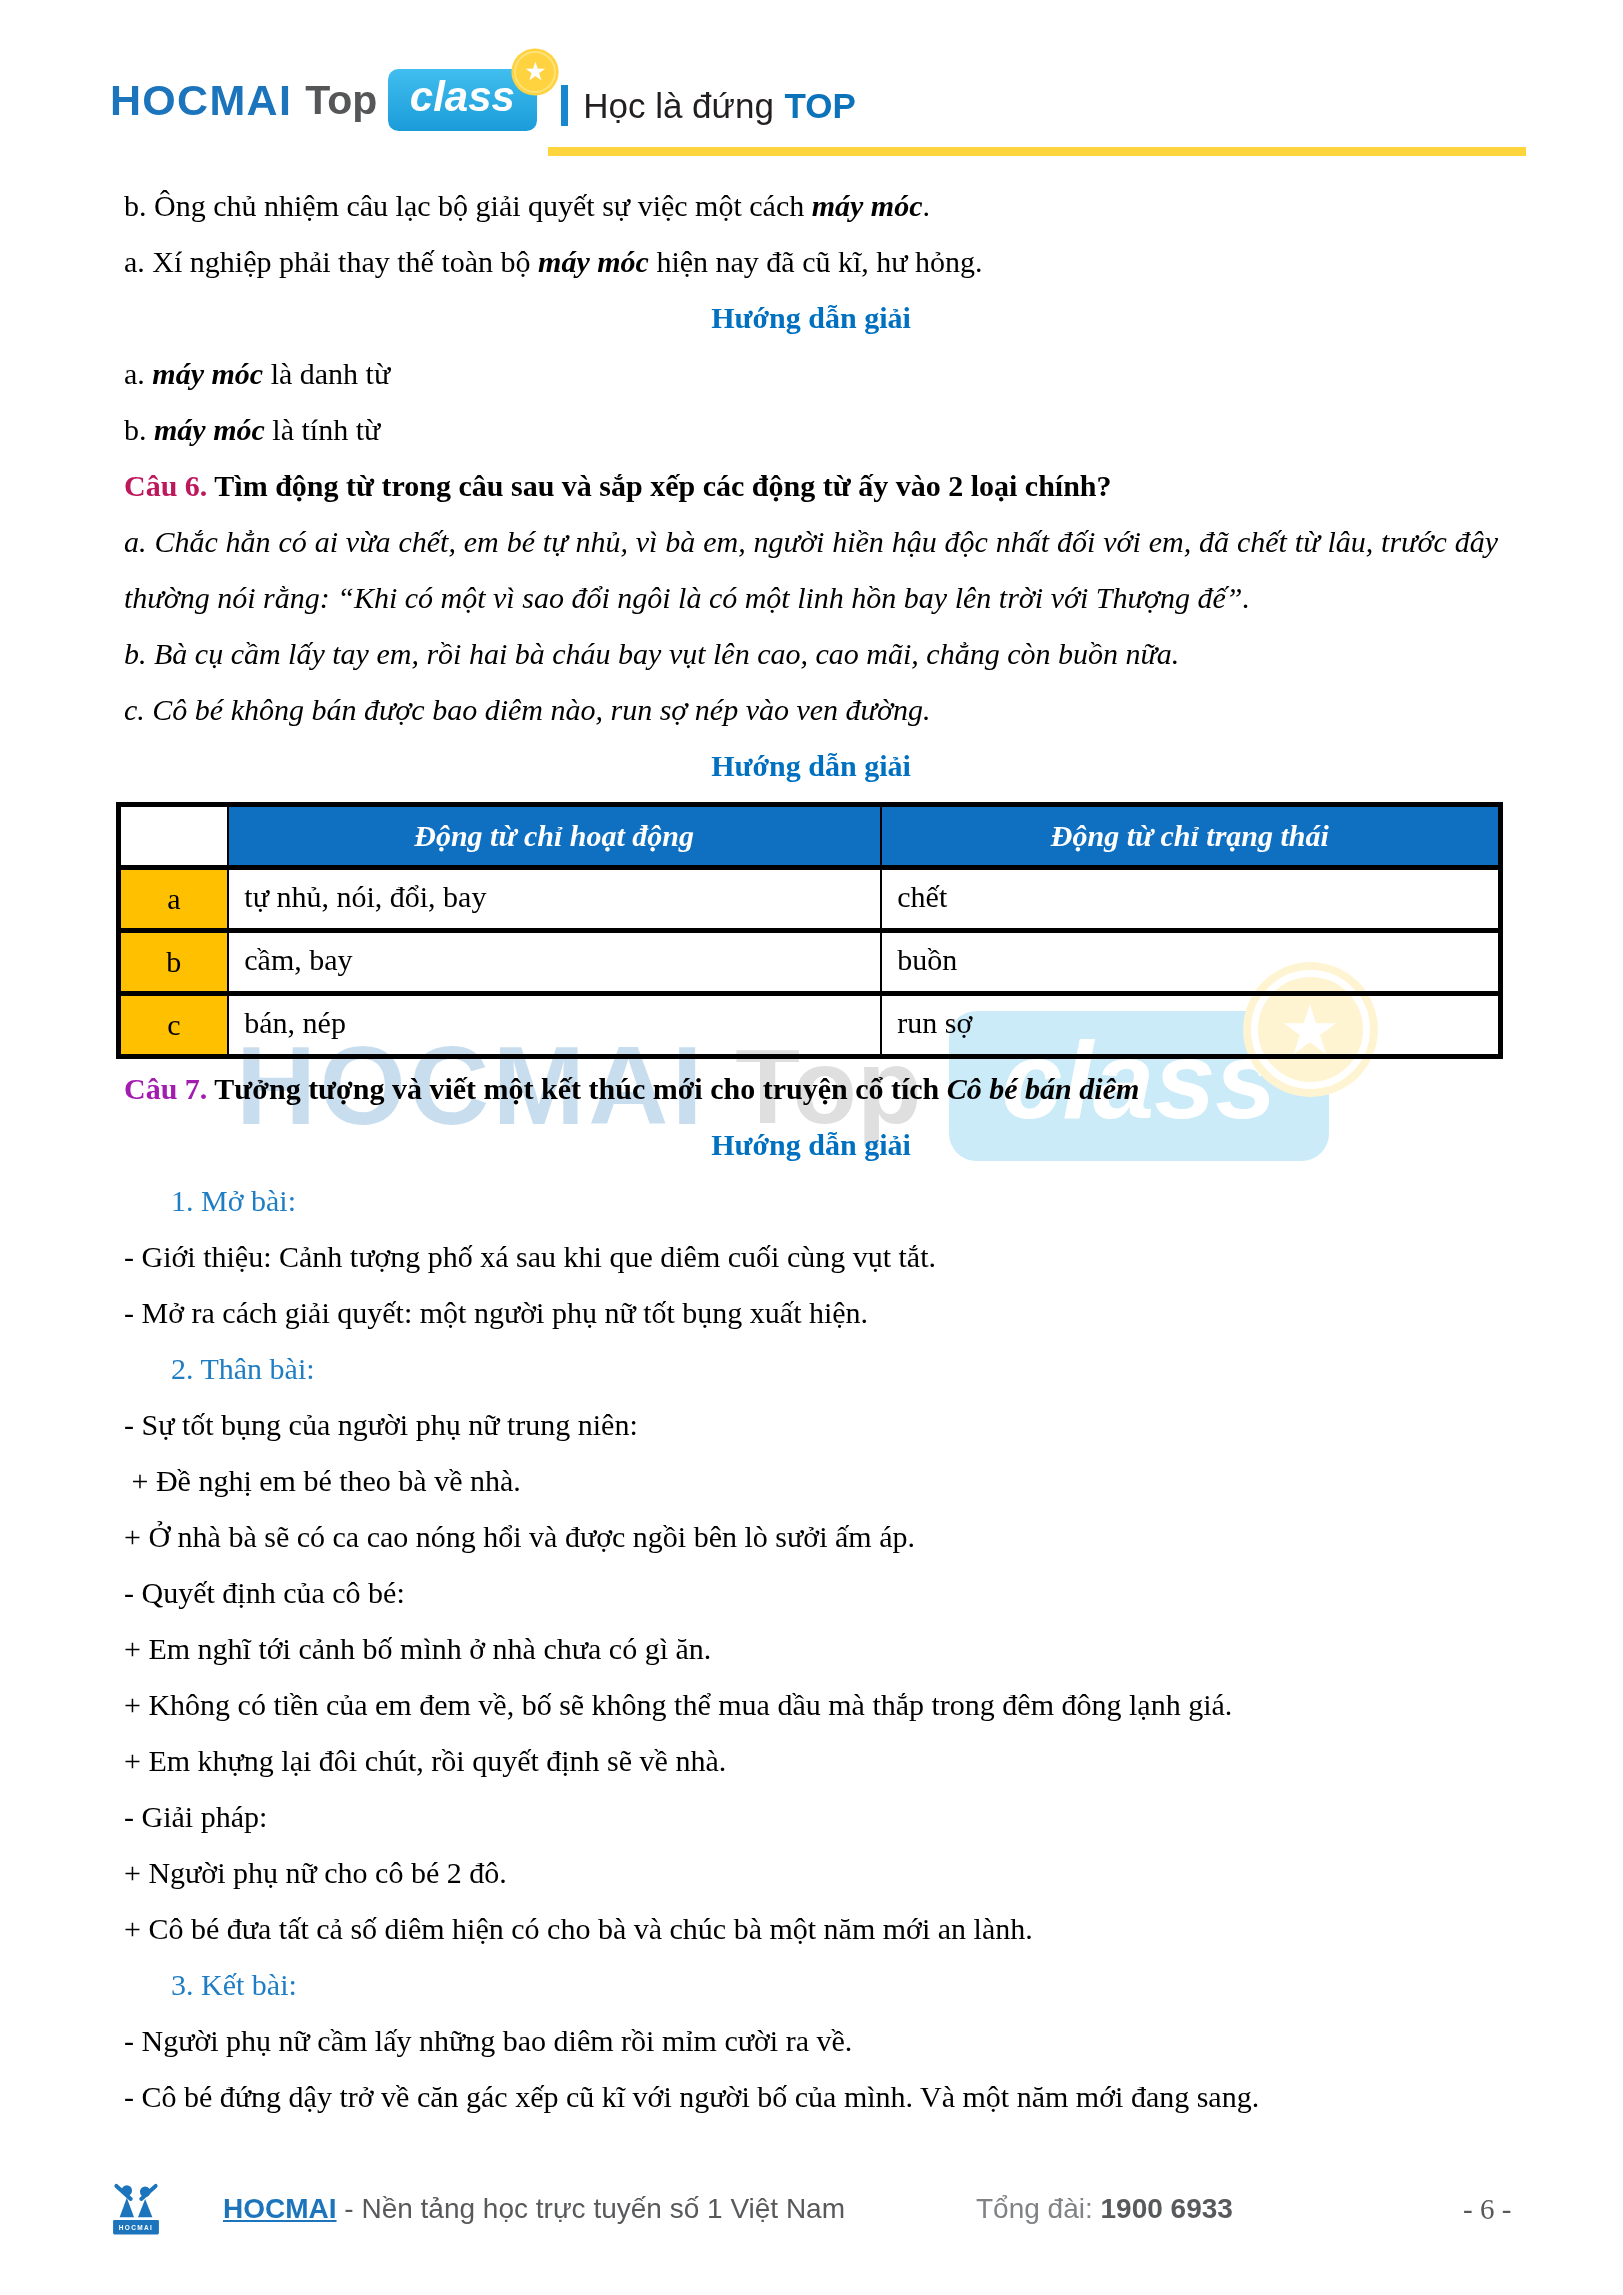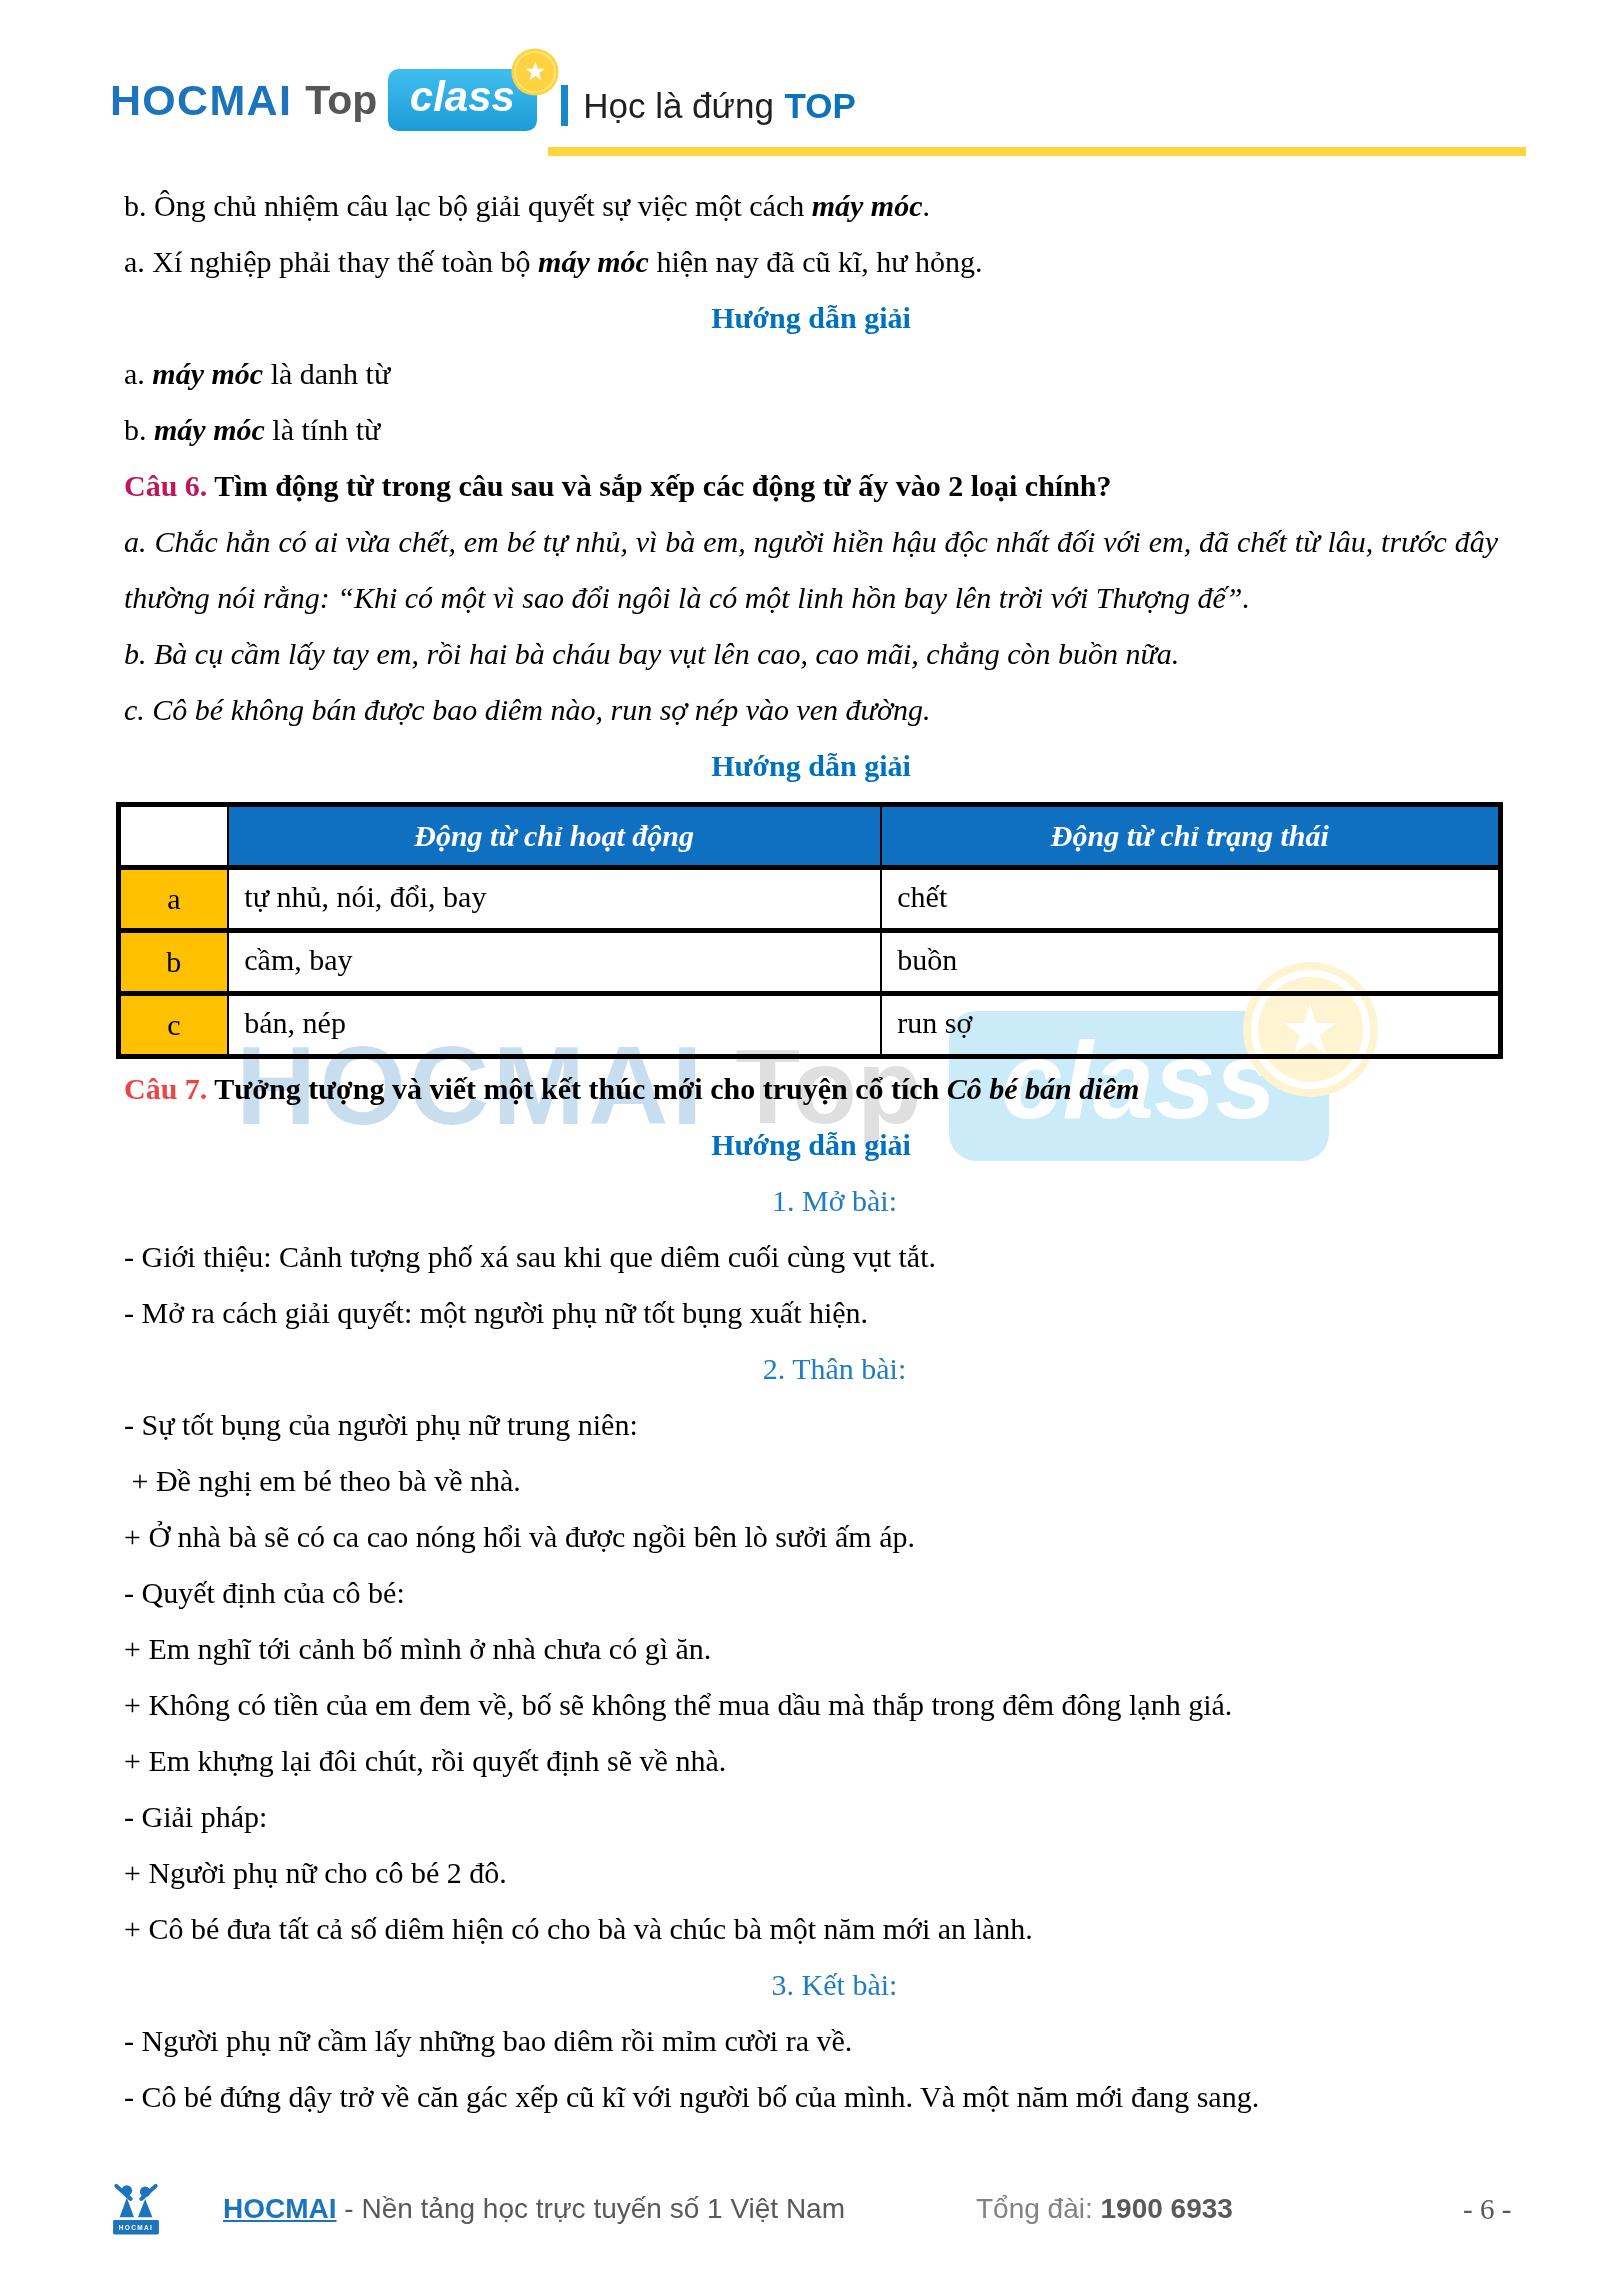--- a/index.html
+++ b/index.html
@@ -36,21 +36,21 @@
   .wm-star{position:absolute;top:-41px;right:-41px;width:105px;height:105px;background:#FFD23F;
            border-radius:50%;border:7.9px solid #fff;box-shadow:0 0 0 7.9px #FFD23F;
            display:flex;align-items:center;justify-content:center;color:#fff;
            font-size:60px;font-style:normal;}
 
   
   .doc{position:absolute;left:124px;top:178px;width:1374px;z-index:2;
        font-size:30px;line-height:56px;}
   .doc p{margin:0;text-align:justify;}
   .doc p.heading{text-align:center;font-weight:bold;color:#0070C0;}
-  .doc p.section{color:#1F7DC4;text-align:center;margin-left:47px;}
+  .doc p.section{color:#1F7DC4;text-align:left;margin-left:47px;}
   .r-b{font-weight:bold;}
   .r-i{font-style:italic;}
 
   
   .answers-table{border-collapse:collapse;width:1382px;margin:7.9px 0 2.6px -7.9px;
                  table-layout:fixed;border:5.2px solid #000;font-size:30px;}
   .answers-table th,.answers-table td{border:2.6px solid #000;
                  border-top-width:5.2px;border-bottom-width:5.2px;}
   .answers-table thead th{height:50px;background:#0F6FC1;color:#ffffff;
                  font-style:italic;font-weight:bold;text-align:center;}
@@ -135,21 +135,21 @@
           <td>cầm, bay</td>
           <td>buồn</td>
         </tr>
         <tr>
           <th>c</th>
           <td>bán, nép</td>
           <td>run sợ</td>
         </tr>
       </tbody>
     </table>
-    <p><span class="r-b" style="color: #ef4444;">Câu 7.</span><span class="r-b"> Tưởng tượng và viết một kết thúc mới cho truyện cổ tích </span><span class="r-b r-i">Cô bé bán diêm</span></p>
+    <p><span class="r-b" style="color: #a21caf;">Câu 7.</span><span class="r-b"> Tưởng tượng và viết một kết thúc mới cho truyện cổ tích </span><span class="r-b r-i">Cô bé bán diêm</span></p>
     <p class="heading">Hướng dẫn giải</p>
     <p class="section">1. Mở bài:</p>
     <p><span>- Giới thiệu: Cảnh tượng phố xá sau khi que diêm cuối cùng vụt tắt.</span></p>
     <p><span>- Mở ra cách giải quyết: một người phụ nữ tốt bụng xuất hiện.</span></p>
     <p class="section">2. Thân bài:</p>
     <p><span>- Sự tốt bụng của người phụ nữ trung niên:</span></p>
     <p><span>&nbsp;+ Đề nghị em bé theo bà về nhà.</span></p>
     <p><span>+ Ở nhà bà sẽ có ca cao nóng hổi và được ngồi bên lò sưởi ấm áp.</span></p>
     <p><span>- Quyết định của cô bé:</span></p>
     <p><span>+ Em nghĩ tới cảnh bố mình ở nhà chưa có gì ăn.</span></p>

